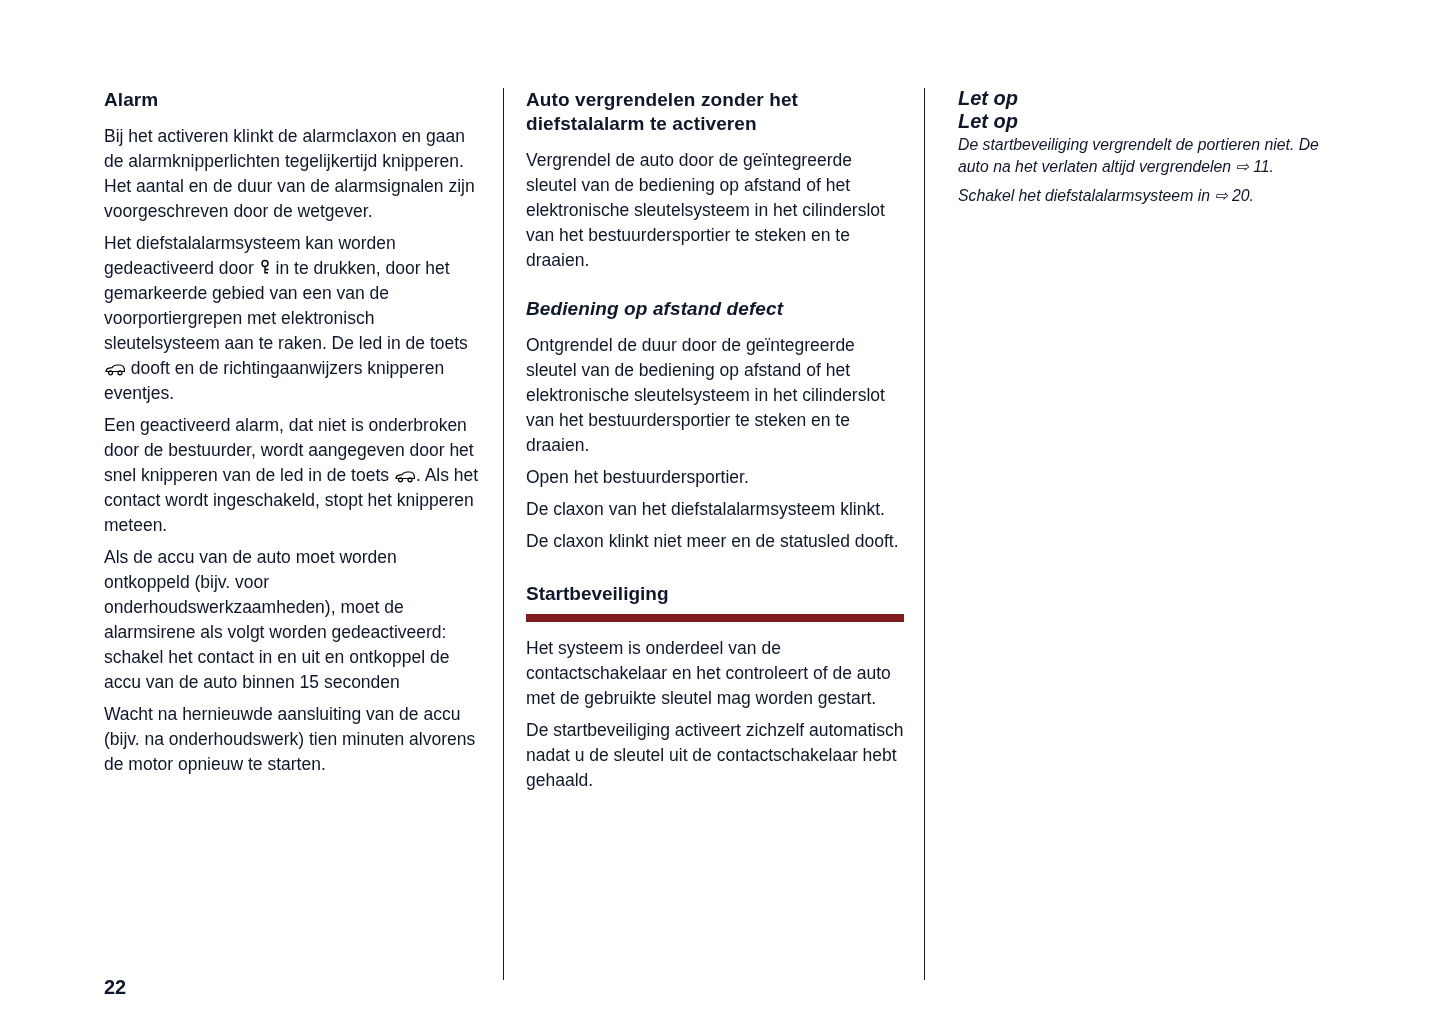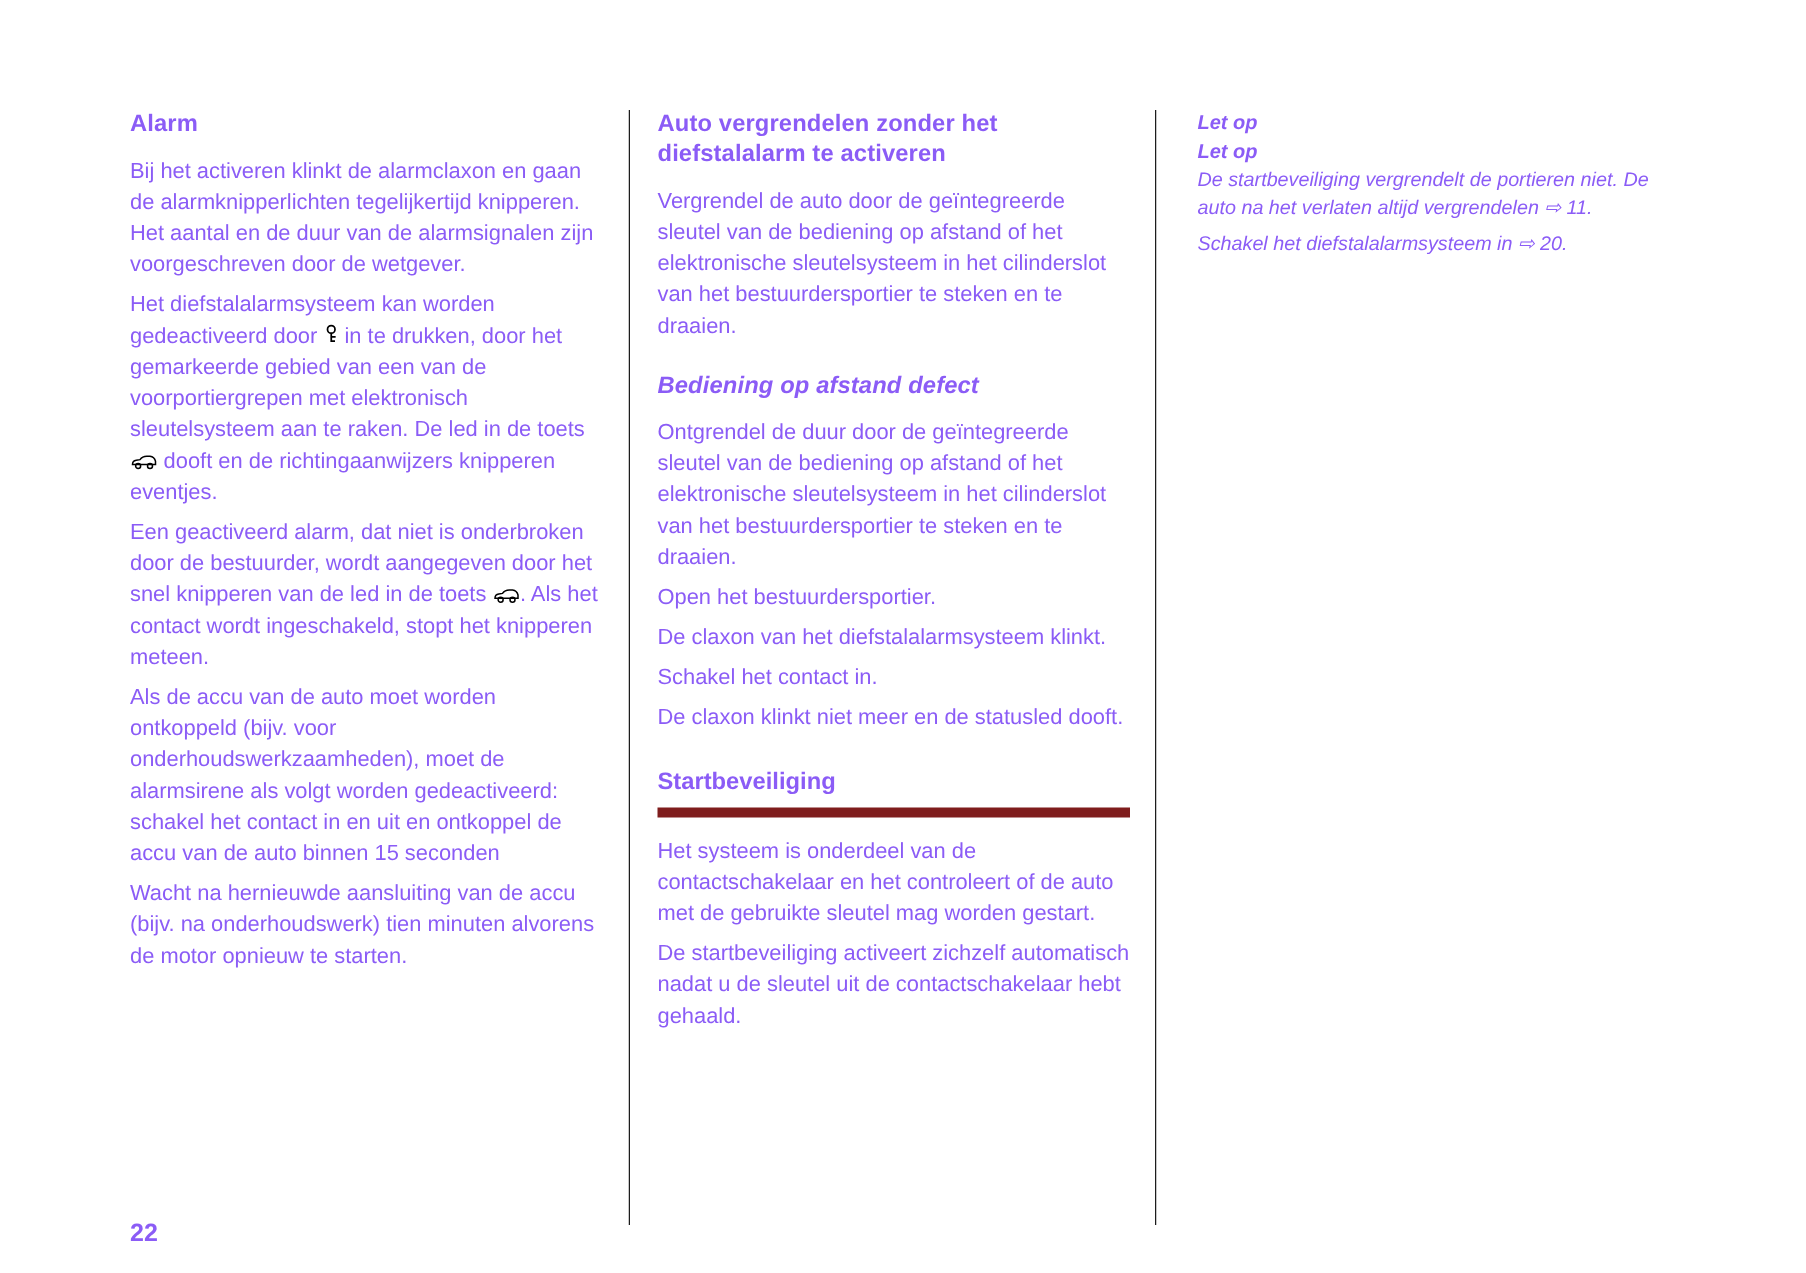--- a/index.html
+++ b/index.html
@@ -1,21 +1,21 @@
 <!DOCTYPE html>
 <html lang="nl"><head>
 <meta charset="utf-8">
 <style>
   html,body{margin:0;padding:0;background:#ffffff;}
   .page{
     position:relative;
     width:1445px;height:1018px;
     background:#ffffff;
     font-family:"Liberation Sans", sans-serif;
-    color:#8b5cf6;
+    color:#0f172a;
     overflow:hidden;
   }
   .columns{
     position:absolute;left:104px;top:88px;
     height:892px;
     display:flex;align-items:flex-start;
   }
   .col{display:block;}
   .col-left{width:380px;}
   .col-mid{width:378px;}
@@ -33,21 +33,21 @@
     font-size:19px;font-weight:bold;line-height:24px;
     margin:28px 0 14px 0;
     padding-bottom:8px;
     border-bottom:8px solid #7f1d1d;
   }
   .para{
     font-size:17.5px;line-height:25px;
     margin:0 0 7px 0;
   }
   .note-title{
-    font-size:16px;font-weight:bold;font-style:italic;
+    font-size:20px;font-weight:bold;font-style:italic;
     line-height:21px;margin:0 0 2px 0;
   }
   .note + .note-title{margin-top:13px;}
   .note{
     font-size:15.8px;font-style:italic;line-height:22px;
     margin:0 0 7px 0;
   }
   .col-right .para{margin-top:9px;}
 
   .inline-icon{display:inline-block;vertical-align:-2px;line-height:0;}
@@ -83,21 +83,20 @@
         <div class="para"><span>Wacht na hernieuwde aansluiting van de accu (bijv. na onderhoudswerk) tien minuten alvorens de motor opnieuw te starten.</span></div>
       </div>
     <div class="sep sep-1"></div>
     <div class="col col-mid">
         <div class="heading">Auto vergrendelen zonder het diefstalalarm te activeren</div>
         <div class="para"><span>Vergrendel de auto door de geïntegreerde sleutel van de bediening op afstand of het elektronische sleutelsysteem in het cilinderslot van het bestuurdersportier te steken en te draaien.</span></div>
         <div class="heading">Bediening op afstand defect</div>
         <div class="para"><span>Ontgrendel de duur door de geïntegreerde sleutel van de bediening op afstand of het elektronische sleutelsysteem in het cilinderslot van het bestuurdersportier te steken en te draaien.</span></div>
         <div class="para"><span>Open het bestuurdersportier.</span></div>
         <div class="para"><span>De claxon van het diefstalalarmsysteem klinkt.</span></div>
-        <div class="para"><span>Schakel het contact in.</span></div>
         <div class="para"><span>De claxon klinkt niet meer en de statusled dooft.</span></div>
         <div class="heading-ruled">Startbeveiliging</div>
         <div class="para"><span>Het systeem is onderdeel van de contactschakelaar en het controleert of de auto met de gebruikte sleutel mag worden gestart.</span></div>
         <div class="para"><span>De startbeveiliging activeert zichzelf automatisch nadat u de sleutel uit de contactschakelaar hebt gehaald.</span></div>
       </div>
     <div class="sep sep-2"></div>
     <div class="col col-right">
         <div class="note-title">Let op</div>
         <div class="note-title">Let op</div>
         <div class="note"><span>De startbeveiliging vergrendelt de portieren niet. De auto na het verlaten altijd vergrendelen </span><span>⇨ 11.</span></div>

